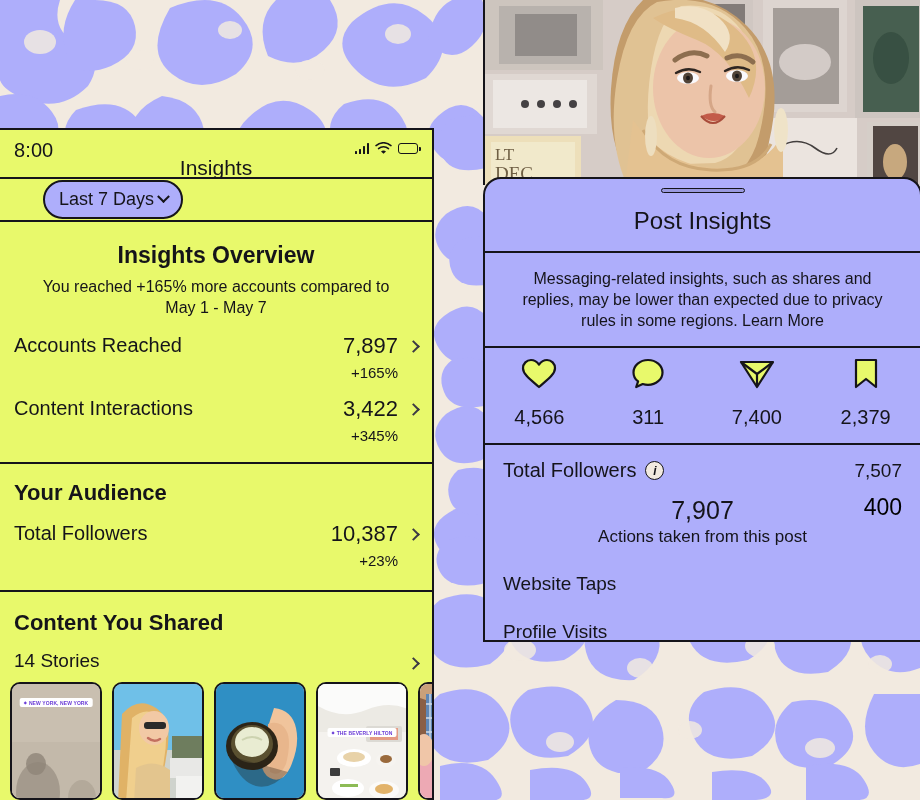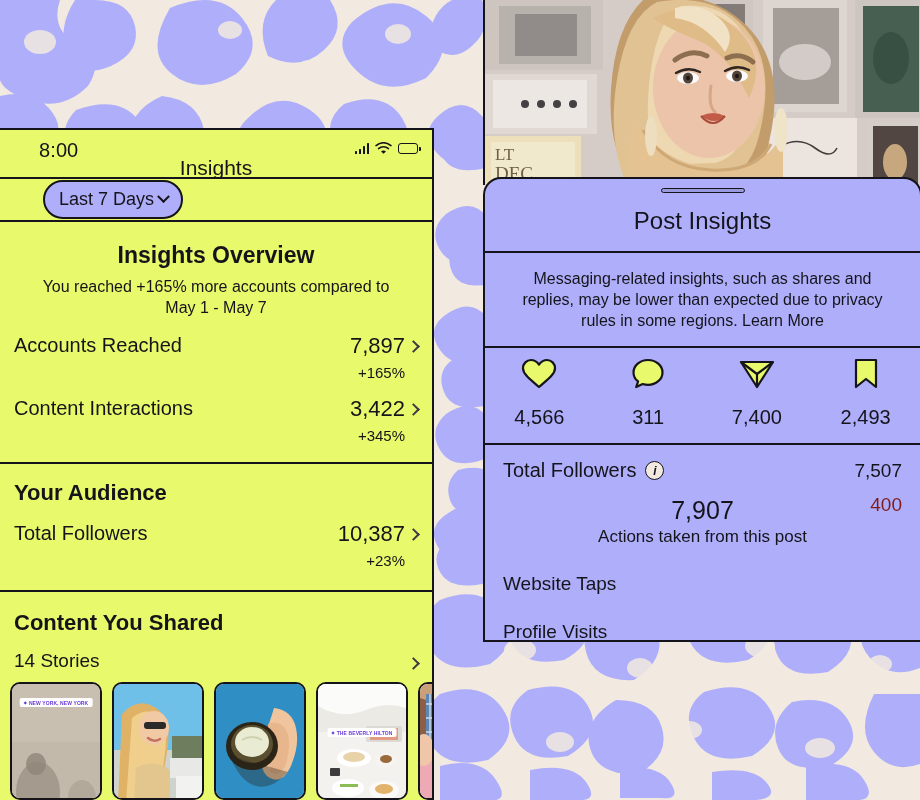--- a/index.html
+++ b/index.html
@@ -19,21 +19,21 @@
   #left-panel {
     position: absolute; left: -2px; top: 128px; width: 436px; height: 674px;
     background: #e8f96b; border: 2px solid #15141a;
     display: flex; flex-direction: column; overflow: hidden;
   }
   .l-statusbar {
     height: 56px; padding: 0 14px;
     display: flex; align-items: flex-start; justify-content: space-between;
     position: relative; padding-top: 9px;
   }
-  .l-time { font-size: 20px; color: #15141a; letter-spacing: .1px; margin-left: 25px; }
+  .l-time { font-size: 20px; color: #15141a; letter-spacing: .1px; }
   .l-navtitle {
     position: absolute; left: 0; right: 0; top: 26px;
     text-align: center; font-size: 21px; color: #15141a;
   }
   .l-sysicons { display: flex; align-items: center; gap: 6px; padding-top: 3px; }
   .sig { display: flex; align-items: flex-end; gap: 1.5px; height: 11px; }
   .sig i { width: 2.5px; background: #15141a; display: block; border-radius: .5px; }
   .sig i:nth-child(1){height:3px} .sig i:nth-child(2){height:5px}
   .sig i:nth-child(3){height:8px} .sig i:nth-child(4){height:11px}
   .batt { width: 20px; height: 11px; border: 1.4px solid #15141a; border-radius: 3px; position: relative; }
@@ -57,21 +57,21 @@
   .range-dates { font-size: 19px; color: #15141a; }
 
   .sec-title-center { text-align: center; font-size: 23px; font-weight: 700; color: #15141a; padding: 20px 0 0; }
   .sec-sub { text-align: center; font-size: 16px; color: #15141a; line-height: 1.28; padding: 8px 36px 0; }
 
   .stat-row {
     display: flex; align-items: flex-start; justify-content: space-between;
     padding: 16px 14px 0 14px;
   }
   .stat-label { font-size: 20px; color: #15141a; }
-  .stat-right { display: flex; align-items: flex-start; gap: 4px; }
+  .stat-right { display: flex; align-items: flex-start; gap: 11px; }
   .stat-valwrap { text-align: right; }
   .stat-val { font-size: 22px; color: #15141a; line-height: 1.05; }
   .stat-delta { font-size: 15px; color: #15141a; margin-top: 7px; }
   .chev-r { width: 9px; height: 9px; border-right: 2px solid #3c3a44; border-top: 2px solid #3c3a44;
             transform: rotate(45deg); margin-top: 8px; flex: none; }
 
   .sec-title-left { font-size: 22px; font-weight: 700; color: #15141a; padding: 16px 14px 0; }
 
   .shared-head { font-size: 22px; font-weight: 700; color: #15141a; padding: 18px 14px 0; }
   .stories-row {
@@ -122,21 +122,21 @@
   .tf-label { font-size: 20px; color: #15141a; }
   .info-ico { width: 19px; height: 19px; border: 1.8px solid #15141a; border-radius: 50%;
               background: #f2eae0; color: #15141a; font-size: 12px; font-style: italic;
               display: flex; align-items: center; justify-content: center; font-weight: 700; }
   .tf-val { font-size: 19px; color: #15141a; }
 
   .actions-block { position: relative; padding: 14px 18px 0; }
   .actions-center { text-align: center; }
   .actions-num { font-size: 25px; color: #15141a; }
   .actions-cap { font-size: 17px; color: #15141a; margin-top: 2px; }
-  .actions-side { position: absolute; right: 18px; top: 12px; font-size: 19px; color: #7f1d1d; }
+  .actions-side { position: absolute; right: 18px; top: 12px; font-size: 23px; color: #000000; }
 
   .link-row { font-size: 19px; color: #15141a; padding: 26px 18px 0; }
 </style>
 </head>
 <body>
 
 <div id="stage">
 
   <div id="bg">
     <svg viewBox="0 0 920 800" preserveAspectRatio="none" aria-hidden="true">
@@ -472,21 +472,21 @@
             <path d="M2 4h32L18 29 2 4z" fill="#e8f96b" stroke="#15141a" stroke-width="2.2" stroke-linejoin="round"></path>
             <path d="M2 4l16 12L34 4" fill="none" stroke="#15141a" stroke-width="2.2" stroke-linejoin="round"></path>
             <path d="M18 16v13" stroke="#15141a" stroke-width="2.2"></path>
           </svg>
           <span class="eng-val">7,400</span>
         </div>
         <div class="eng-cell">
           <svg width="28" height="32" viewBox="0 0 28 32">
             <path d="M4 2h20v27l-10-8-10 8V2z" fill="#e8f96b" stroke="#15141a" stroke-width="2.2" stroke-linejoin="round"></path>
           </svg>
-          <span class="eng-val">2,493</span>
+          <span class="eng-val">2,379</span>
         </div>
       </div>
 
       <div class="sheet-div"></div>
 
       <div class="tf-row">
         <span class="tf-left">
           <span class="tf-label">Total Followers</span>
           <span class="info-ico">i</span>
         </span>

